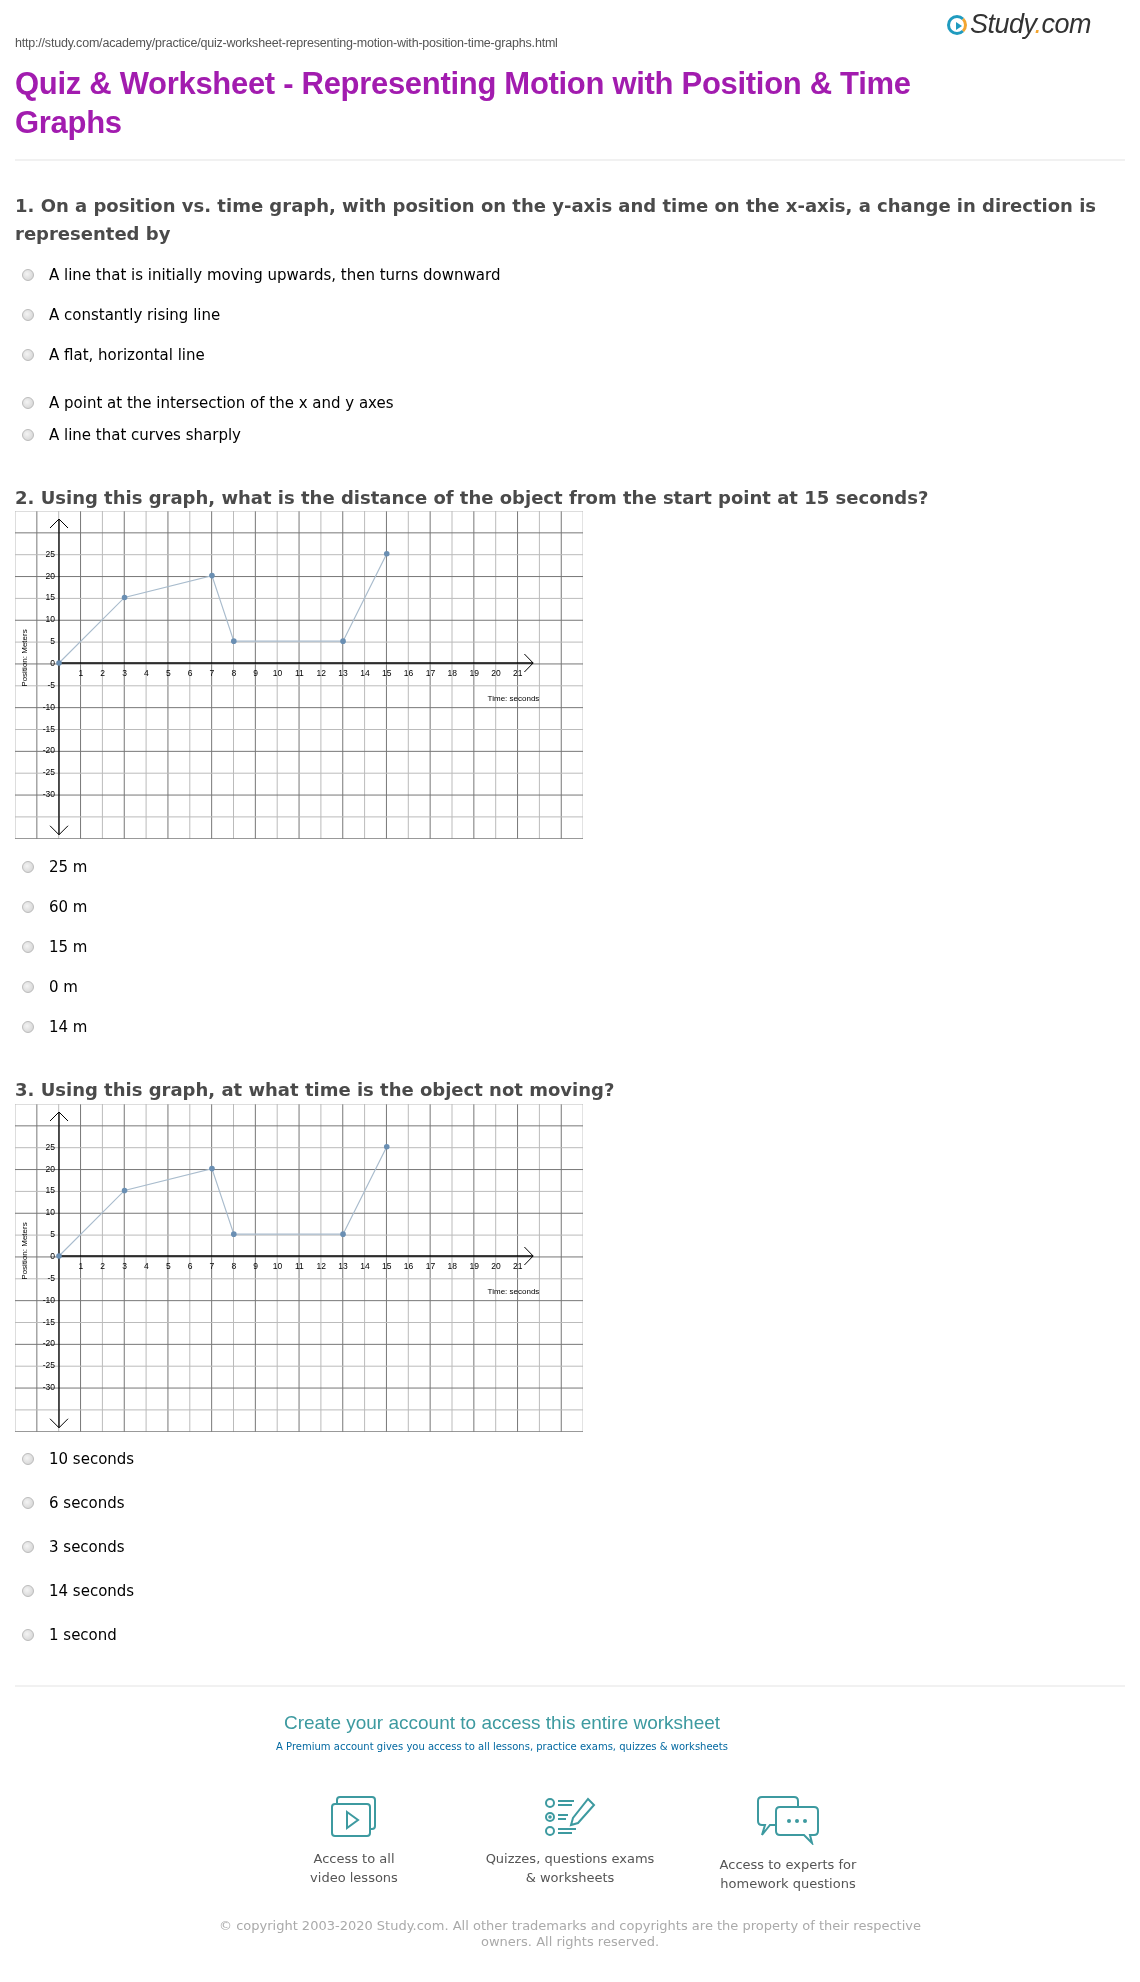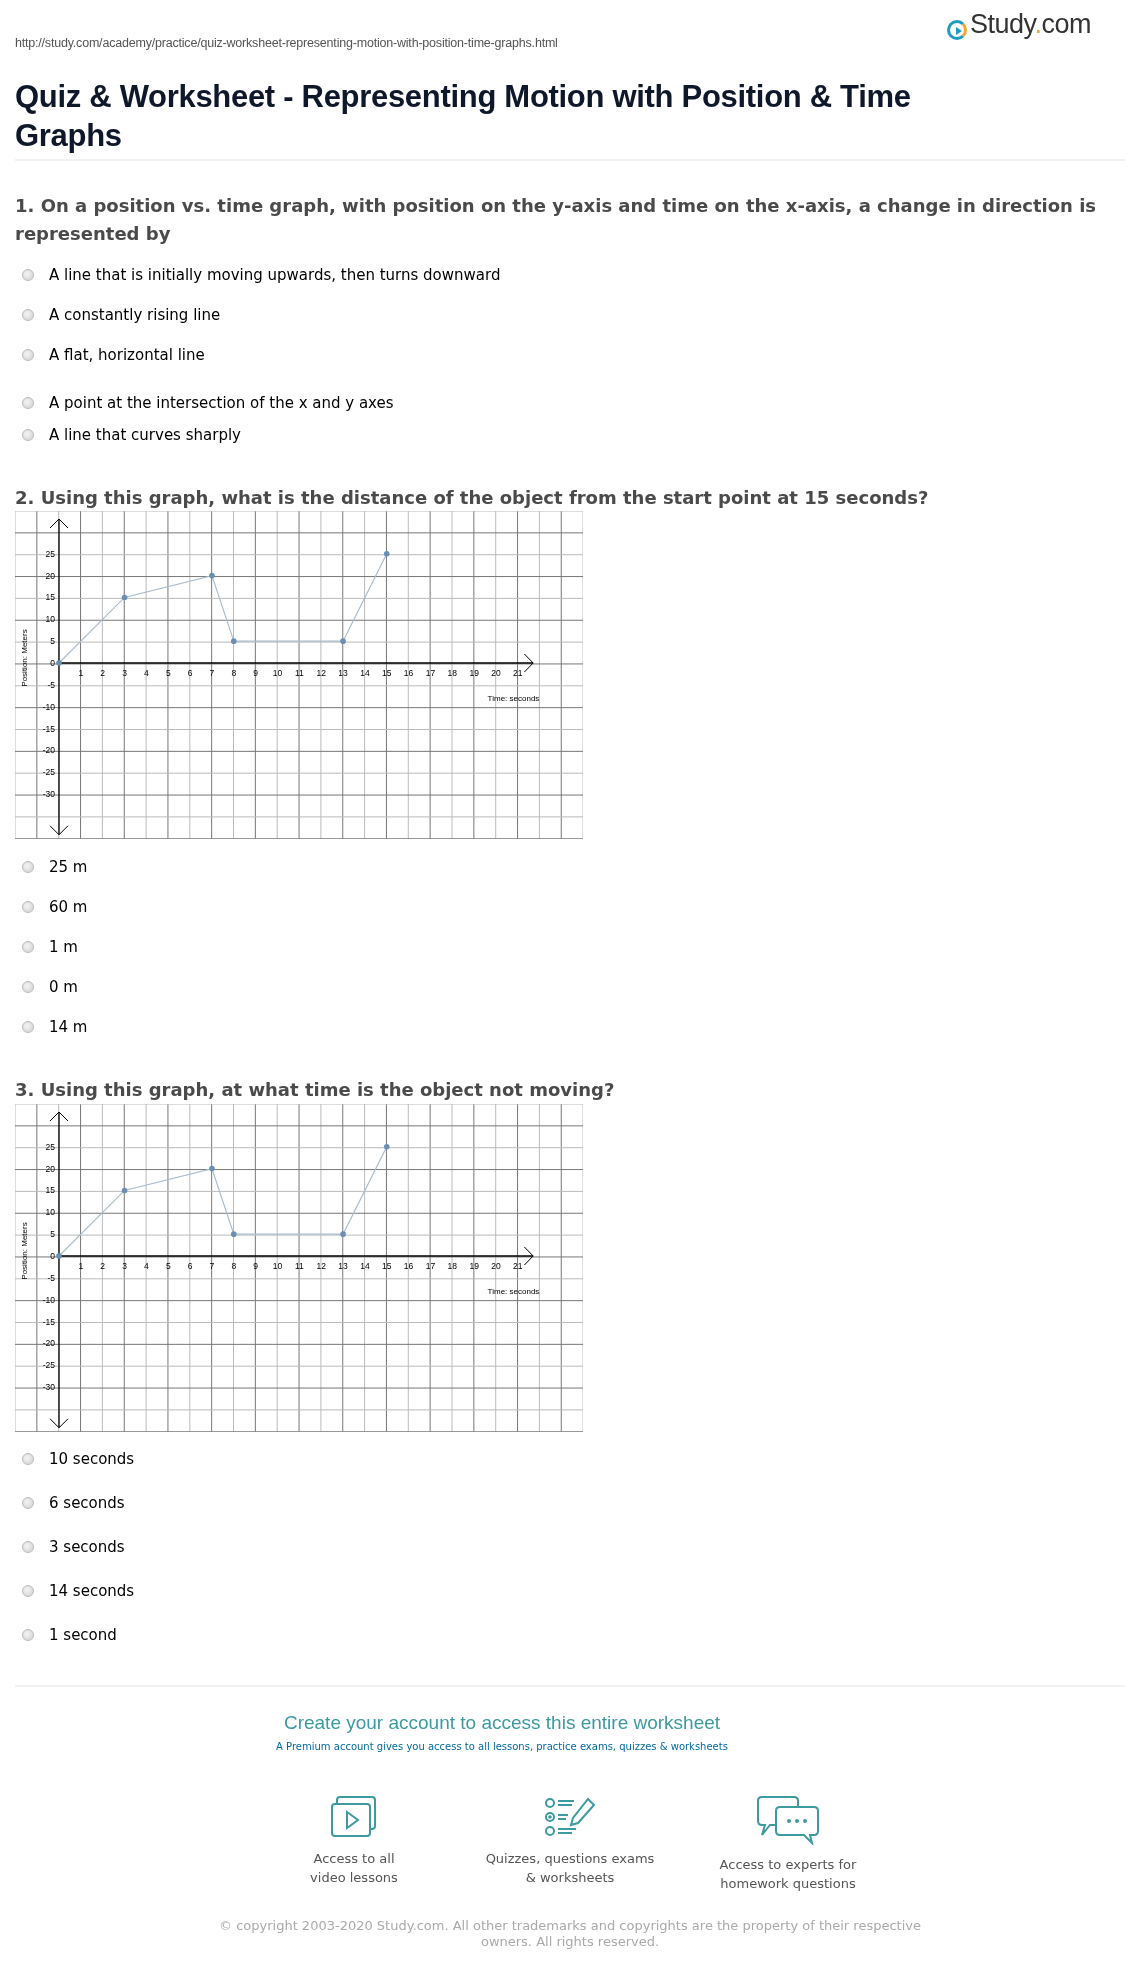--- a/index.html
+++ b/index.html
@@ -1,24 +1,24 @@
 <!DOCTYPE html>
 <html><head>
 <meta charset="utf-8">
 <style>
   html,body{margin:0;padding:0;background:#fff;}
   body{width:1140px;height:1982px;position:relative;overflow:hidden;font-family:"DejaVu Sans","Liberation Sans",sans-serif;color:#4a4a4a;}
   .abs{position:absolute;}
   .url{left:15px;top:12px;font-size:12.5px;color:#555;font-family:"Liberation Sans",sans-serif;letter-spacing:-0.2px;margin-top:24px;}
-  .logo{left:947px;top:9px;display:flex;align-items:flex-end;}
+  .logo{left:947px;top:9px;display:flex;align-items:center;font-style:italic;}
   .logo .circ{width:20px;height:20px;border-radius:50%;border:3px solid #1f9bbf;box-sizing:border-box;border-right-color:#f3a530;position:relative;margin-right:3px;}
   .logo .circ:after{content:"";position:absolute;left:6px;top:4px;border-left:6px solid #1f9bbf;border-top:4px solid transparent;border-bottom:4px solid transparent;}
   .logo .txt{font-family:"Liberation Sans",sans-serif;font-size:27px;color:#333;letter-spacing:-0.5px;}
   .logo .dot{color:#f3a530;}
-  .title{left:15px;top:77px;width:900px;font-family:"Liberation Sans",sans-serif;font-size:31px;line-height:39px;color:#0f172a;letter-spacing:-0.3px;}
+  .title{left:15px;top:64px;width:900px;font-family:"Liberation Sans",sans-serif;font-size:31px;line-height:39px;color:#a21caf;letter-spacing:-0.3px;}
   .hr{left:15px;width:1110px;height:2px;background:#f1f1f1;}
   .q{left:15px;width:1100px;font-size:18px;font-weight:bold;color:#4a4a4a;line-height:28px;}
   .opt{left:22px;height:22px;display:flex;align-items:center;font-size:15px;color:#000000;}
   .radio{width:10px;height:10px;border-radius:50%;border:1px solid #bbb;background:radial-gradient(circle at 40% 40%,#f4f4f4,#cfcfcf);margin-right:15px;}
   .graph{left:15px;width:568px;}
   .cta{left:0;width:1004px;text-align:center;}
   .cta-title{top:1712px;font-size:19px;color:#3d9aa0;font-family:"Liberation Sans",sans-serif;}
   .cta-sub{top:1741px;font-size:10px;color:#0369a1;}
   .feat{width:200px;text-align:center;font-size:13px;color:#555;line-height:19px;}
   .feat svg{display:block;margin:0 auto 10px;}
@@ -154,21 +154,21 @@
 <div class="abs opt" style="top:856px">
     <span class="radio"></span>
     <span>25 m</span>
   </div>
 <div class="abs opt" style="top:896px">
     <span class="radio"></span>
     <span>60 m</span>
   </div>
 <div class="abs opt" style="top:936px">
     <span class="radio"></span>
-    <span>1 m</span>
+    <span>15 m</span>
   </div>
 <div class="abs opt" style="top:976px">
     <span class="radio"></span>
     <span>0 m</span>
   </div>
 <div class="abs opt" style="top:1016px">
     <span class="radio"></span>
     <span>14 m</span>
   </div>
 

